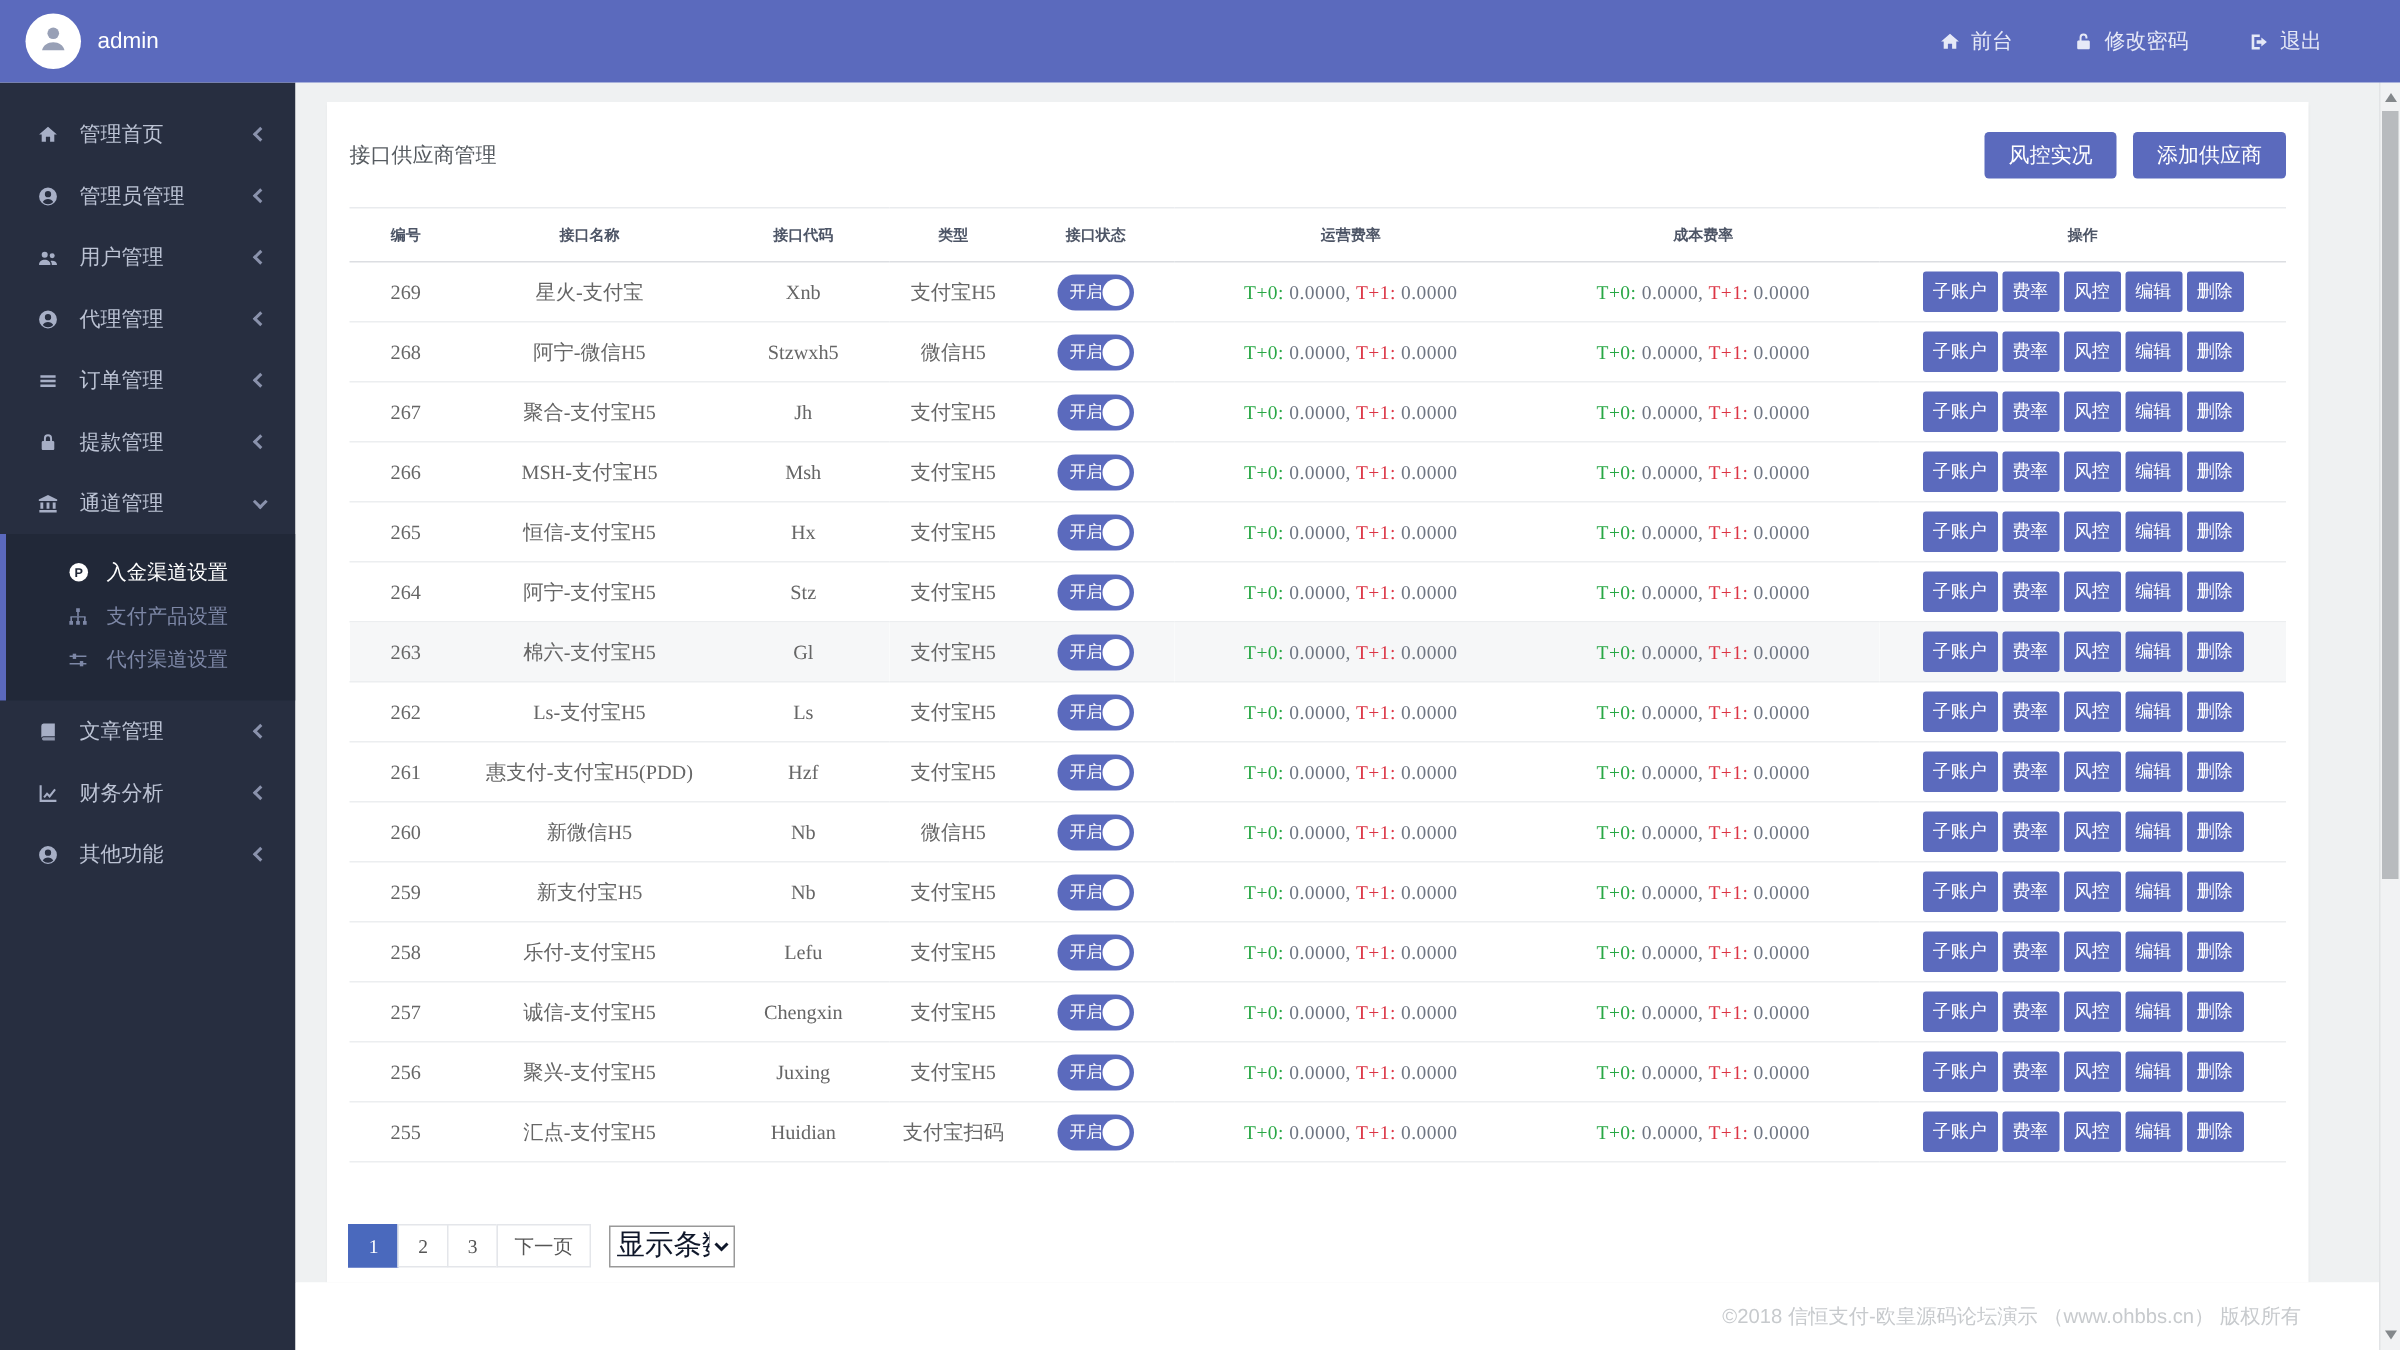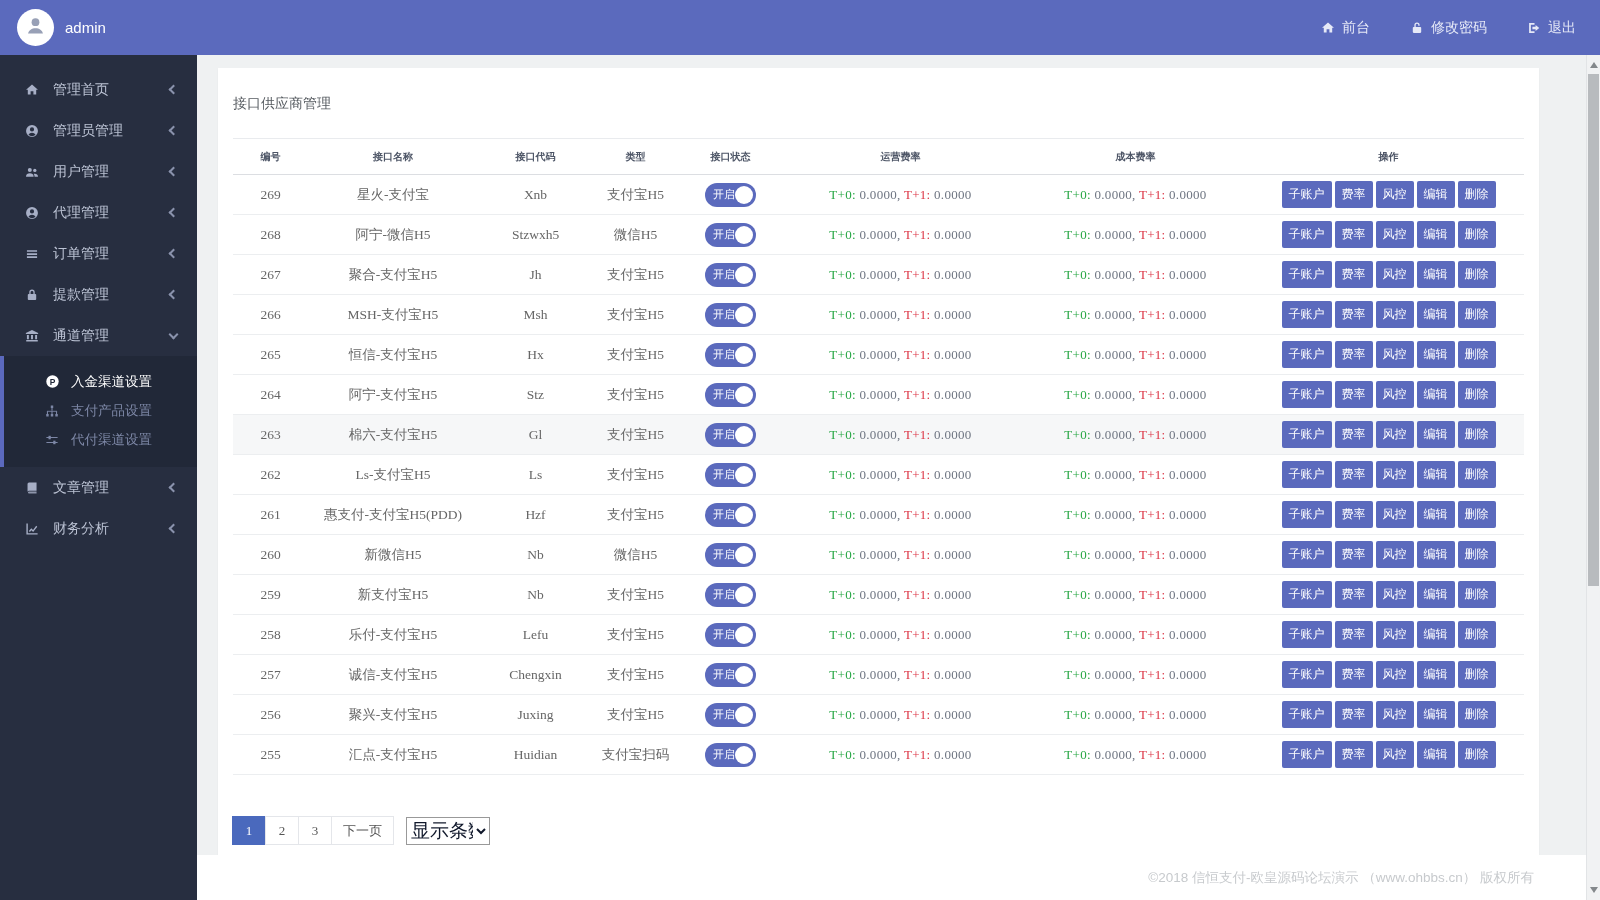--- a/index.html
+++ b/index.html
@@ -5,21 +5,21 @@
   * { box-sizing: border-box; margin: 0; padding: 0; }
   html,body { width:1600px; height:900px; overflow:hidden; }
   body { font-family:"Liberation Sans","DejaVu Sans",sans-serif; background:#fff; position:relative; }
 
   
   .topbar { position:absolute; left:0; top:0; width:1600px; height:55px; background:#5b6abd;
             display:flex; align-items:center; z-index:5; }
   .avatar { width:37px; height:37px; border-radius:50%; background:#fff; margin-left:17px;
             display:flex; align-items:center; justify-content:center; }
   .username { color:#fff; font-size:15px; margin-left:11px; }
-  .top-nav { margin-left:auto; display:flex; align-items:center; margin-right:24px; }
+  .top-nav { margin-left:auto; display:flex; align-items:center; margin-right:52px; }
   .top-nav-item { display:flex; align-items:center; color:#e6e9f7; font-size:14px; margin-left:40px; cursor:pointer; }
   .top-nav-item .icon { display:flex; margin-right:7px; }
 
   
   .sidebar { position:absolute; left:0; top:55px; width:197px; height:845px; background:#272e40; padding-top:14px; }
   .side-item { height:41px; display:flex; align-items:center; padding:0 20px 0 25px;
                color:#bcc3d4; font-size:14px; cursor:pointer; }
   .side-item .icon { width:17px; margin-right:11px; display:flex; color:#a7afc6; }
   .side-item .chev { margin-left:auto; color:#8a92ac; }
   .chev { width:7px; height:7px; border-left:2px solid currentColor; border-bottom:2px solid currentColor;
@@ -235,27 +235,40 @@
       <div class="side-item">
         <span class="icon">
           <svg viewBox="0 0 16 16" width="14" height="14" fill="currentColor">
             <path d="M1.6 1.8h1.6v11h11.2v1.6H1.6Z"></path>
             <path d="m4.4 10.4 2.8-3.4 2 2 3.6-4.6 1.2 1-4.7 6-2-2-1.7 2Z"></path>
           </svg>
         </span>
         <span class="label">财务分析</span>
         <span class="chev left"></span>
       </div>
+      <div class="side-item">
+        <span class="icon">
+          <svg viewBox="0 0 16 16" width="14" height="14" fill="currentColor">
+            <path fill-rule="evenodd" d="M8 1.2a6.8 6.8 0 1 1 0 13.6A6.8 6.8 0 0 1 8 1.2Zm0 2.6a2.4 2.4 0 1 0 0 4.8 2.4 2.4 0 0 0 0-4.8Zm0 10.1a5.5 5.5 0 0 0 4-1.7c-.8-1.4-2.3-2.3-4-2.3s-3.2.9-4 2.3a5.5 5.5 0 0 0 4 1.7Z"></path>
+          </svg>
+        </span>
+        <span class="label">其他功能</span>
+        <span class="chev left"></span>
+      </div>
     </nav>
 </div>
 
 <div class="content">
   <div class="card">
     <div class="card-header">
       <div class="page-title">接口供应商管理</div>
+      <div class="hdr-buttons">
+        <button class="hdr-btn">风控实况</button>
+        <button class="hdr-btn">添加供应商</button>
+      </div>
     </div>
     <table>
       <colgroup>
           <col style="width: 75px;">
           <col style="width: 170px;">
           <col style="width: 115px;">
           <col style="width: 85px;">
           <col style="width: 105px;">
           <col style="width: 235px;">
           <col style="width: 235px;">

